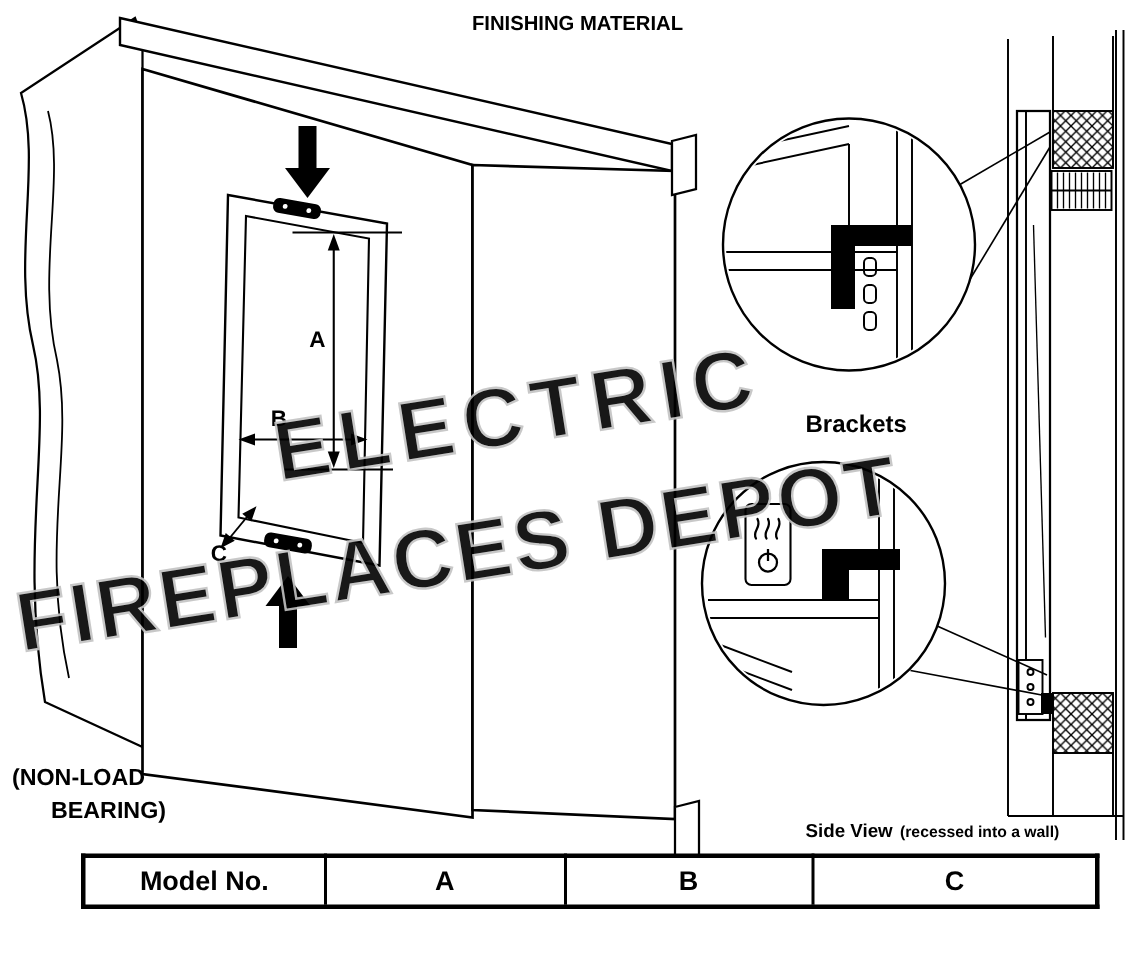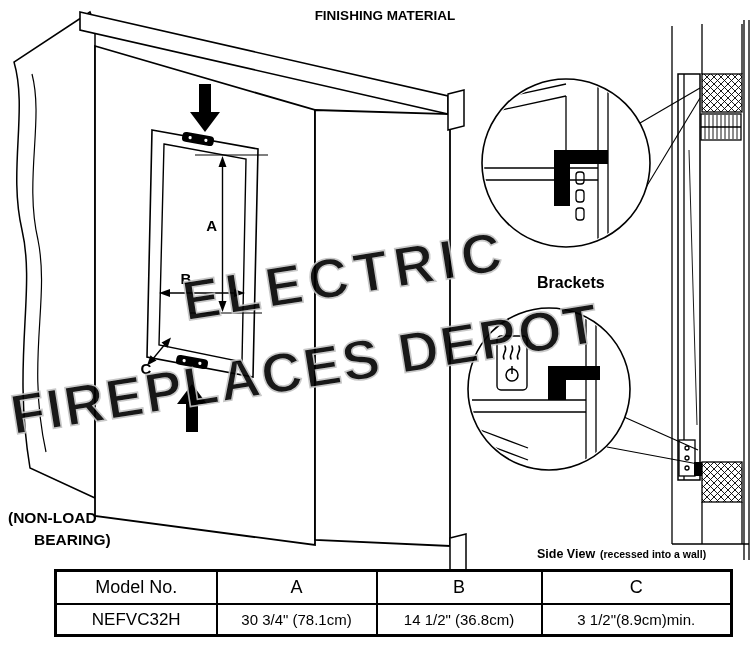--- a/index.html
+++ b/index.html
@@ -3,21 +3,21 @@
 <meta charset="utf-8">
 <style>
   html,body{margin:0;padding:0;background:#ffffff;}
   .page{position:relative;width:750px;height:650px;background:#fff;overflow:hidden;
         font-family:"Liberation Sans",sans-serif;}
   svg text{font-family:"Liberation Sans",sans-serif;fill:#000;}
   .tbl-wrap{position:absolute;left:54px;top:569px;}
   table.dims{border-collapse:collapse;width:676px;table-layout:fixed;border:3px solid #000;}
   table.dims th, table.dims td{
       border:2px solid #000;text-align:center;vertical-align:middle;
-      font-weight:normal;color:#000;background:#fff;padding:0;}
+      font-weight:bold;color:#000;background:#fff;padding:0;}
   table.dims th{font-size:18px;height:31px;}
   table.dims td{font-size:15px;height:29px;}
   table.dims td.model{font-size:17px;}
 </style>
 </head>
 <body>
 
 <div class="page">
 
 <svg width="750" height="650" viewBox="0 0 750 650">
@@ -212,23 +212,17 @@
           <col style="width:165px">
           <col style="width:190px">
     </colgroup>
     <tbody>
       <tr>
         <th>Model No.</th>
         <th>A</th>
         <th>B</th>
         <th>C</th>
       </tr>
-      <tr>
-        <td class="model">NEFVC32H</td>
-        <td>30 3/4" (78.1cm)</td>
-        <td>14 1/2" (36.8cm)</td>
-        <td>3 1/2"(8.9cm)min.</td>
-      </tr>
     </tbody>
   </table>
 </div>
 
 </div>
 
 </body></html>

